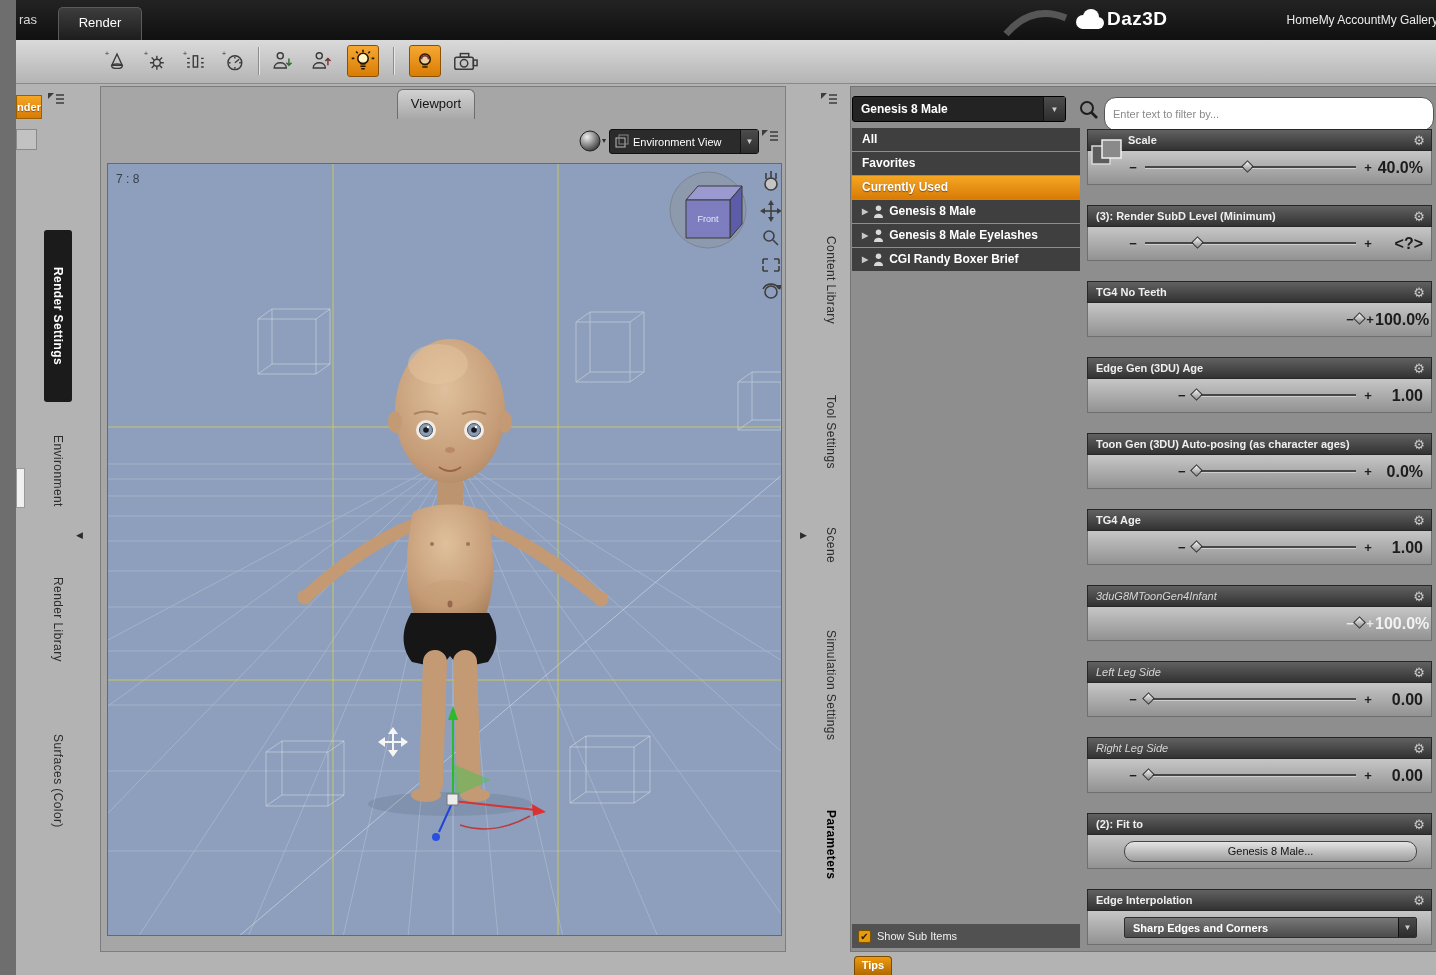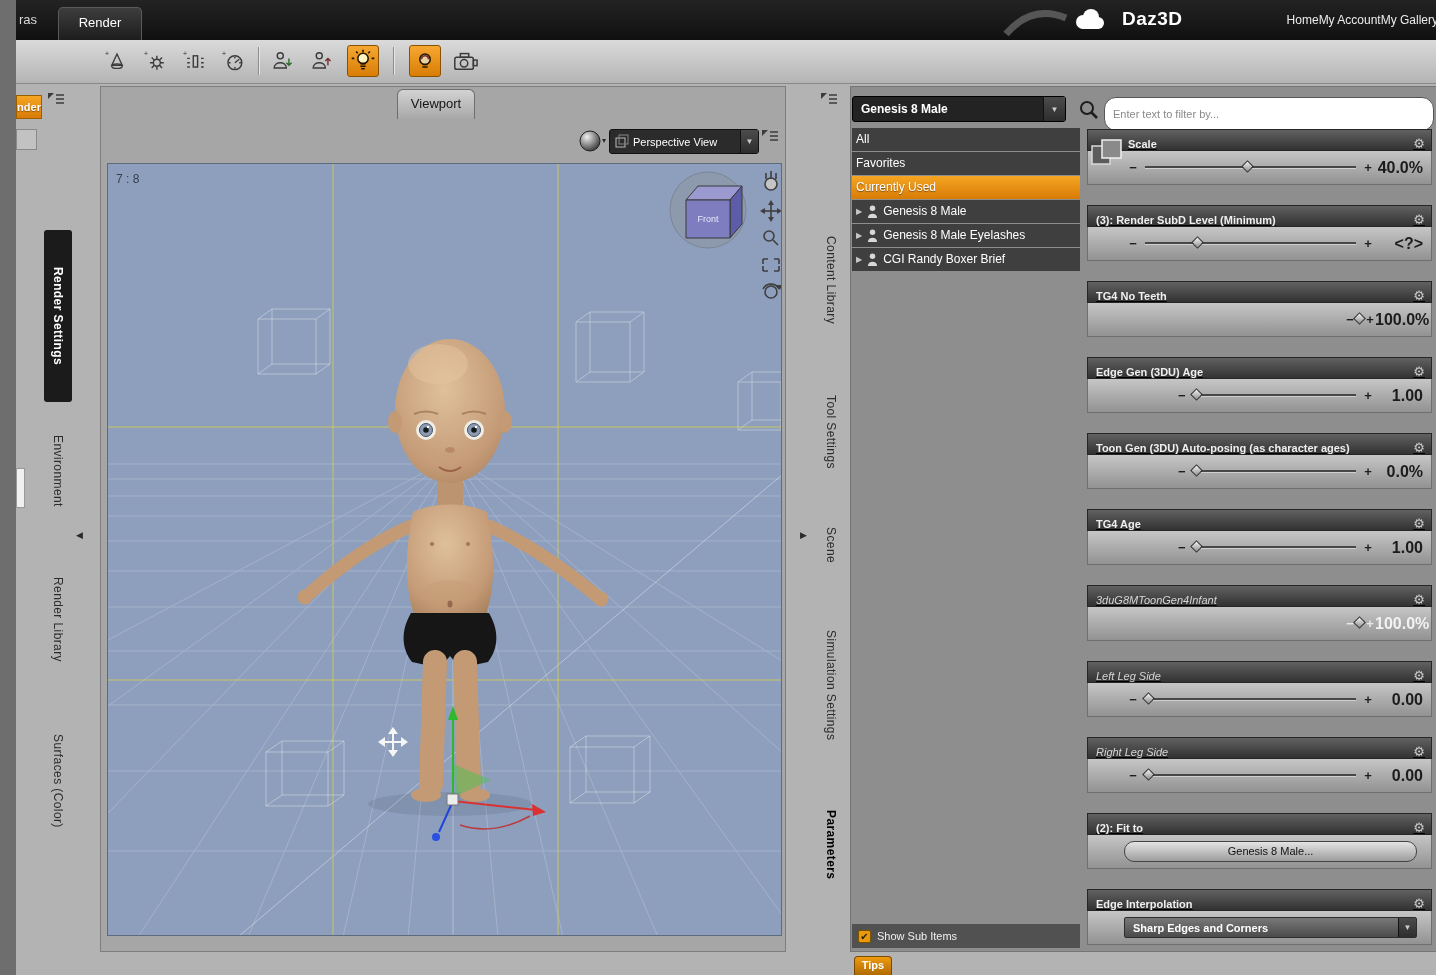--- a/index.html
+++ b/index.html
@@ -26,26 +26,26 @@
   #vp-canvas-wrap{position:absolute;left:6px;top:76px;width:675px;height:773px;background:#8d9fbd;border:1px solid #5e6a7e;overflow:hidden;}
   #aspect-label{position:absolute;left:8px;top:8px;font-size:12px;color:#38404e;}
   #persp-dd{position:absolute;left:508px;top:42px;width:150px;height:25px;background:#2b2b2b;border:1px solid #111;border-radius:3px;display:flex;align-items:center;color:#fff;font-size:11px;}
   #persp-dd .lbl{flex:1;padding-left:4px;white-space:nowrap;}
   .ddarrow{width:18px;height:100%;background:linear-gradient(#4c4c4c,#2d2d2d);border-left:1px solid #111;color:#ccc;font-size:8px;display:flex;align-items:center;justify-content:center;}
   
   #figure-dd{position:absolute;left:836px;top:96px;width:214px;height:26px;background:#232323;border:1px solid #000;border-radius:3px;display:flex;align-items:center;color:#fff;font-size:12px;font-weight:bold;}
   #figure-dd .lbl{flex:1;padding-left:8px;}
   #filter-input{position:absolute;left:1088px;top:97px;width:330px;height:24px;border:1px solid #555;border-radius:12px;background:#fff;font-size:11px;padding:16px 8px;color:#333;font-family:"Liberation Sans",sans-serif;}
   #filter-input::placeholder{color:#8a8a8a;}
-  .plist-item{position:absolute;left:836px;width:228px;height:23px;background:#3f3f3f;color:#fff;font-size:12px;font-weight:normal;line-height:23px;padding-left:4px;display:flex;align-items:center;gap:5px;}
+  .plist-item{position:absolute;left:836px;width:228px;height:23px;background:#3f3f3f;color:#fff;font-size:12px;font-weight:bold;line-height:23px;padding-left:10px;display:flex;align-items:center;gap:5px;}
   .plist-item.sel{background:linear-gradient(#f5a623,#d97b06);text-shadow:0 1px 1px rgba(0,0,0,.45);}
   .plist-item .tri{font-size:8px;color:#c8c8c8;}
   
   .pgroup{position:absolute;left:1071px;width:345px;height:56px;}
-  .phead{height:22px;background:linear-gradient(#616161,#323232);border:1px solid #262626;display:flex;align-items:flex-end;justify-content:space-between;padding:0 6px 0 8px;text-decoration:underline;}
+  .phead{height:22px;background:linear-gradient(#616161,#323232);border:1px solid #262626;display:flex;align-items:center;justify-content:space-between;padding:0 6px 0 8px;}
   .plabel{font-size:11px;font-weight:bold;color:#efefef;white-space:nowrap;overflow:hidden;}
   .plabel.em{font-style:italic;color:#d6d6d6;font-weight:normal;}
   .gear{color:#c9c9c9;font-size:13px;line-height:1;}
   .pbody{position:relative;height:34px;background:linear-gradient(#c6c6c6,#929292);border:1px solid #6f6f6f;border-top:none;display:flex;align-items:center;padding-left:38px;overflow:hidden;}
   .pfill{position:absolute;left:0;top:0;bottom:0;width:0;z-index:0;}
   .pbody>*{position:relative;z-index:1;}
   .pminus,.pplus{width:14px;text-align:center;font-size:13px;color:#1e1e1e;font-weight:bold;}
   .ptrack{flex:1;position:relative;height:3px;background:#474747;border-bottom:1px solid #cfcfcf;margin:0 5px;}
   .phandle{position:absolute;top:-4px;width:9px;height:9px;background:linear-gradient(135deg,#f4f4f4,#8e8e8e);border:1px solid #333;transform:rotate(45deg);}
   .pval{width:56px;text-align:right;padding-right:8px;font-size:16px;font-weight:bold;color:#1c1c1c;white-space:nowrap;}
@@ -67,21 +67,21 @@
 <body>
 
 <div id="app">
 
   <div id="topbar">
     <span class="abs" style="left:3px;top:12px;font-size:13px;color:#d8d8d8;">ras</span>
     <div class="toptab" style="left:42px;width:84px;">Render</div>
     <svg class="abs" style="left:986px;top:2px;" width="66" height="36" viewBox="0 0 66 36">
       <path d="M4,32 Q30,2 64,16" stroke="#6f6f6f" stroke-width="7" fill="none" opacity="0.7"></path>
     </svg>
-    <div class="abs" style="left:1058px;top:7px;display:flex;align-items:center;gap:18px;">
+    <div class="abs" style="left:1058px;top:7px;display:flex;align-items:center;gap:3px;">
       <svg width="30" height="24" viewBox="0 0 30 24">
         <circle cx="9" cy="15" r="7" fill="#fff"></circle>
         <circle cx="17" cy="10" r="8" fill="#fff"></circle>
         <circle cx="24" cy="16" r="6" fill="#fff"></circle>
         <rect x="8" y="14" width="17" height="8" fill="#fff"></rect>
       </svg>
       <span style="color:#fff;font-size:19px;font-weight:bold;letter-spacing:.5px;">Daz3D</span>
     </div>
     <div class="abs" style="right:14px;top:0;height:40px;display:flex;align-items:center;">
       <span class="navlink">Home</span>
@@ -188,21 +188,21 @@
         </defs>
       <circle cx="11" cy="12" r="10" fill="url(#sph)" stroke="#222"></circle>
       <polygon points="23,10 27,10 25,14" fill="#2a2a2a"></polygon>
     </svg>
 
     <div id="persp-dd">
       <svg width="15" height="15" viewBox="0 0 15 15" style="margin-left:4px;">
         <rect x="2" y="4" width="9" height="9" fill="none" stroke="#bbb"></rect>
           <rect x="5" y="1" width="9" height="9" fill="none" stroke="#888"></rect>
       </svg>
-      <span class="lbl">Perspective View</span>
+      <span class="lbl">Environment View</span>
       <span class="ddarrow">▼</span>
     </div>
 
     <svg class="abs" style="left:660px;top:42px;" width="18" height="15" viewBox="0 0 18 15">
       <polygon points="1,1 7,1 1,7" fill="#3c3c3c"></polygon>
         <path d="M9,3 h8 M9,7 h8 M9,11 h8" stroke="#3c3c3c" stroke-width="1.6"></path>
     </svg>
 
     <div id="vp-canvas-wrap">
       <svg width="675" height="773" viewBox="0 0 675 773">

